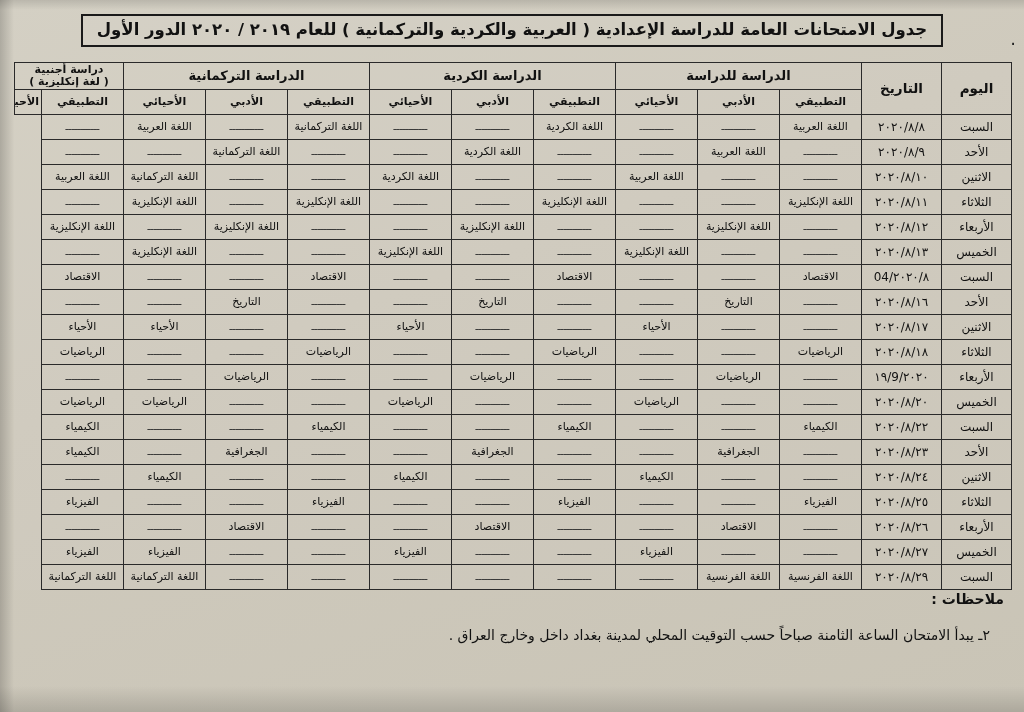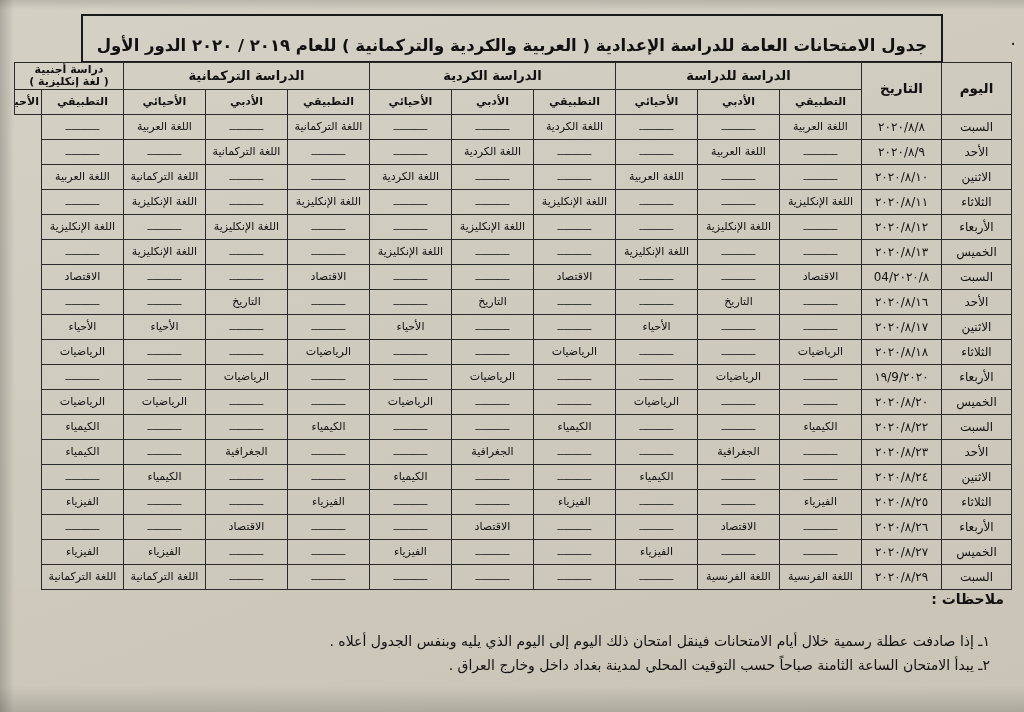--- a/index.html
+++ b/index.html
@@ -30,21 +30,21 @@
   .title-wrap {
     position: absolute;
     top: 14px;
     left: 68px;
     right: 68px;
     display: flex;
     justify-content: center;
   }
   .title-box {
     border: 2px solid #1a1a1a;
-    padding: 20px 14px 6px 14px;
+    padding: 4px 14px 6px 14px;
     font-size: 16.5px;
     font-weight: bold;
     letter-spacing: 0px;
     background: rgba(255,255,255,0.04);
     white-space: nowrap;
   }
   .table-wrap {
     position: absolute;
     top: 62px;
     left: 14px;
@@ -101,21 +101,21 @@
   }
   .notes {
     position: absolute;
     top: 588px;
     right: 20px;
     left: 20px;
     font-size: 14px;
     line-height: 1.7;
     text-align: right;
   }
-  .notes .n-title { font-weight: bold; margin-bottom: 18px; }
+  .notes .n-title { font-weight: bold; margin-bottom: 12px; }
   .notes .n-line { padding-right: 14px; }
   .edge-shadow-left {
     position: absolute; top:0; bottom:0; left:0; width:14px;
     background: linear-gradient(90deg, rgba(0,0,0,0.18), rgba(0,0,0,0));
     pointer-events: none;
   }
   .edge-shadow-top {
     position: absolute; left:0; right:0; top:0; height:10px;
     background: linear-gradient(180deg, rgba(0,0,0,0.12), rgba(0,0,0,0));
     pointer-events: none;
@@ -445,20 +445,19 @@
             <td class="dash">ـــــــــــ</td>
             <td>اللغة التركمانية</td>
             <td>اللغة التركمانية</td>
           </tr>
         </tbody>
     </table>
   </div>
 
   <div class="notes">
     <div class="n-title">ملاحظات :</div>
-    <div class="n-line">١ـ إذا صادفت عطلة رسمية خلال أيام الامتحانات فينقل امتحان ذلك اليوم إلى اليوم الذي يليه وبنفس الجدول أعلاه .</div>
     <div class="n-line">٢ـ يبدأ الامتحان الساعة الثامنة صباحاً حسب التوقيت المحلي لمدينة بغداد داخل وخارج العراق .</div>
   </div>
 
   <div class="edge-shadow-left"></div>
   <div class="edge-shadow-top"></div>
   <div class="edge-shadow-bottom"></div>
 </div>
 
 </body></html>

